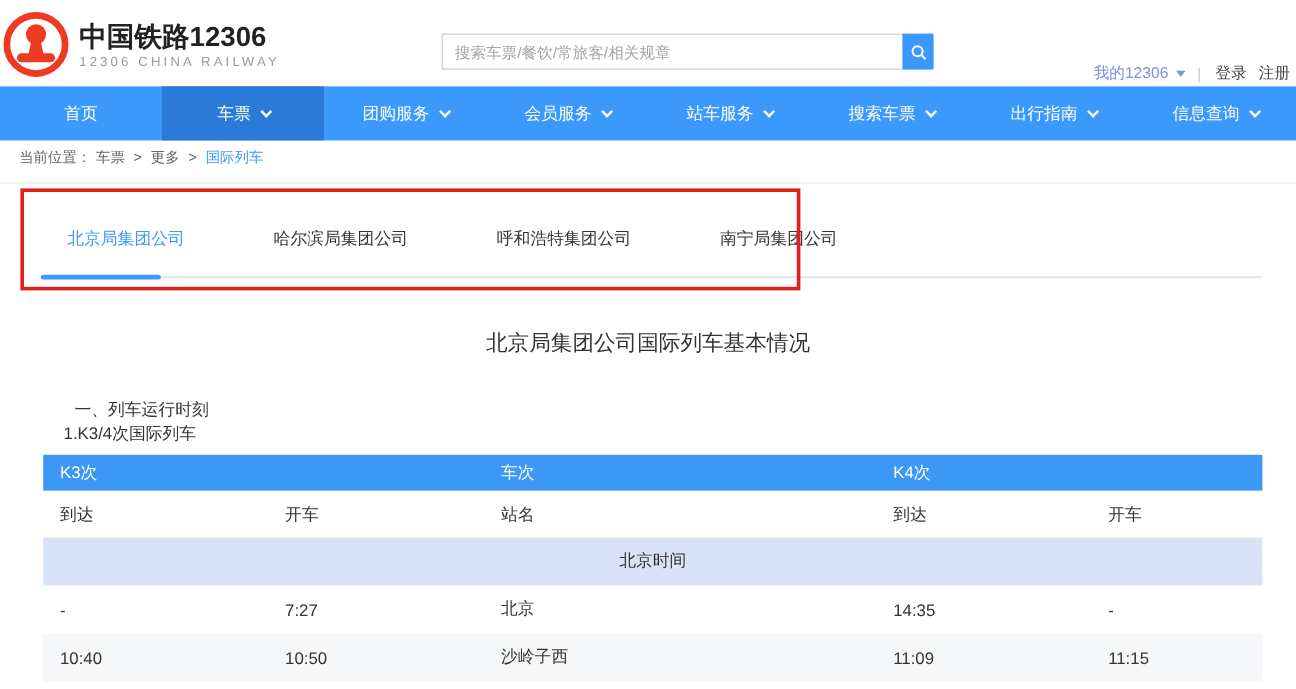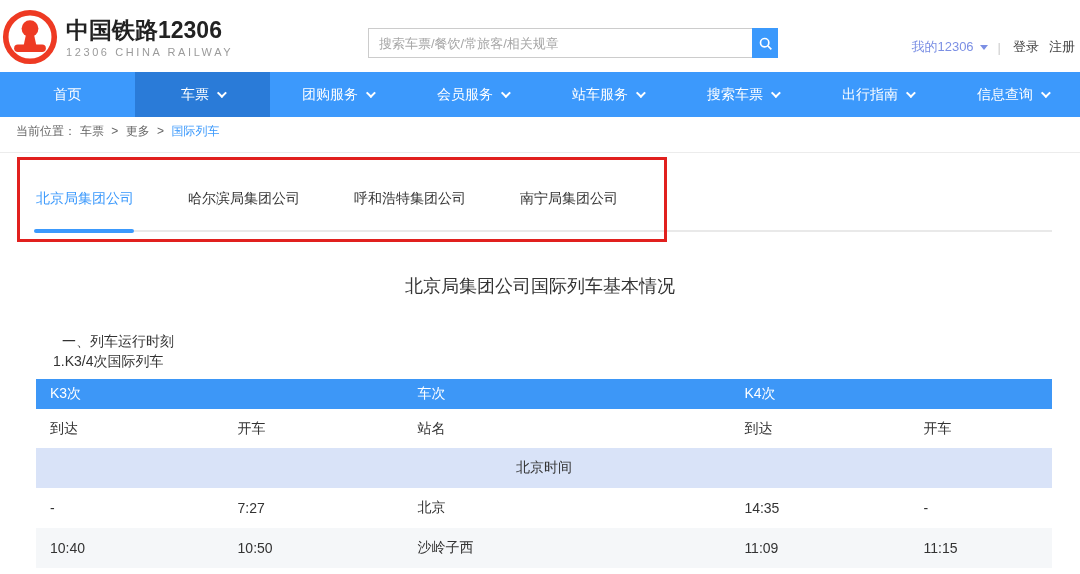--- a/index.html
+++ b/index.html
@@ -23,21 +23,21 @@
   .logo svg{width:56px;height:56px;display:block;}
   .logo-text{margin-left:8px;}
   .logo-title{font-size:23px;font-weight:bold;color:#222;line-height:26px;}
   .logo-sub{font-size:11px;color:#9b9b9b;letter-spacing:2.6px;margin-top:3px;}
   .search-wrap{position:absolute;left:368px;top:28px;display:flex;}
   .search-input{width:384px;height:30px;border:1px solid #ccc;border-right:none;
     padding:0 10px;font-size:13px;color:#333;outline:none;}
   .search-input::placeholder{color:#a6a6a6;}
   .search-btn{width:26px;height:30px;background:var(--link-blue);border:none;cursor:pointer;
     display:flex;align-items:center;justify-content:center;}
-  .account{position:absolute;right:5px;top:38px;display:flex;align-items:center;
+  .account{position:absolute;right:5px;top:52px;display:flex;align-items:center;
     font-size:13px;white-space:nowrap;}
   .my12306{color:#7b8fe4;cursor:pointer;display:flex;align-items:center;}
   .caret-down{width:0;height:0;border-left:4px solid transparent;border-right:4px solid transparent;
     border-top:5px solid #7b8fe4;margin-left:6px;display:inline-block;}
   .acct-divider{color:#ccc;margin:0 10px;}
   .acct-link{color:#444;cursor:pointer;margin-left:2px;}
   .acct-link + .acct-link{margin-left:10px;}
 
   
   .nav{position:absolute;top:72px;left:0;width:1080px;height:45px;background:var(--nav-bg);
@@ -51,21 +51,21 @@
   
   .breadcrumb{position:absolute;top:107px;left:0;width:1080px;height:45px;
     padding:16px 0 0 16px;font-size:12px;color:#666;}
   .breadcrumb span{margin-right:4px;}
   .bc-link{cursor:pointer;}
   .bc-current{color:var(--link-blue);cursor:pointer;}
 
   
   .panel-top-line{position:absolute;top:152px;left:0;width:1080px;height:1px;background:#ececec;}
   .tabs-row{position:absolute;top:190px;left:36px;display:flex;}
-  .tab{font-size:14px;color:#333;margin-right:54px;cursor:pointer;white-space:nowrap;}
+  .tab{font-size:14px;color:#333;margin-right:54px;cursor:pointer;white-space:nowrap;margin-left:20px;}
   .tab.active{color:var(--link-blue);}
   .tab-track{position:absolute;top:230px;left:36px;width:1016px;height:2px;background:#e9e9e9;}
   .tab-indicator{position:absolute;top:229px;left:34px;width:100px;height:4px;
     background:var(--link-blue);border-radius:2px;}
   .red-box{position:absolute;top:157px;left:17px;width:650px;height:85px;
     border:3px solid var(--annotation-red);pointer-events:none;}
 
   .page-title{position:absolute;top:274px;left:0;width:1080px;text-align:center;
     font-size:18px;color:#333;}
   .section{position:absolute;top:331px;left:53px;font-size:14px;color:#333;line-height:20px;}

